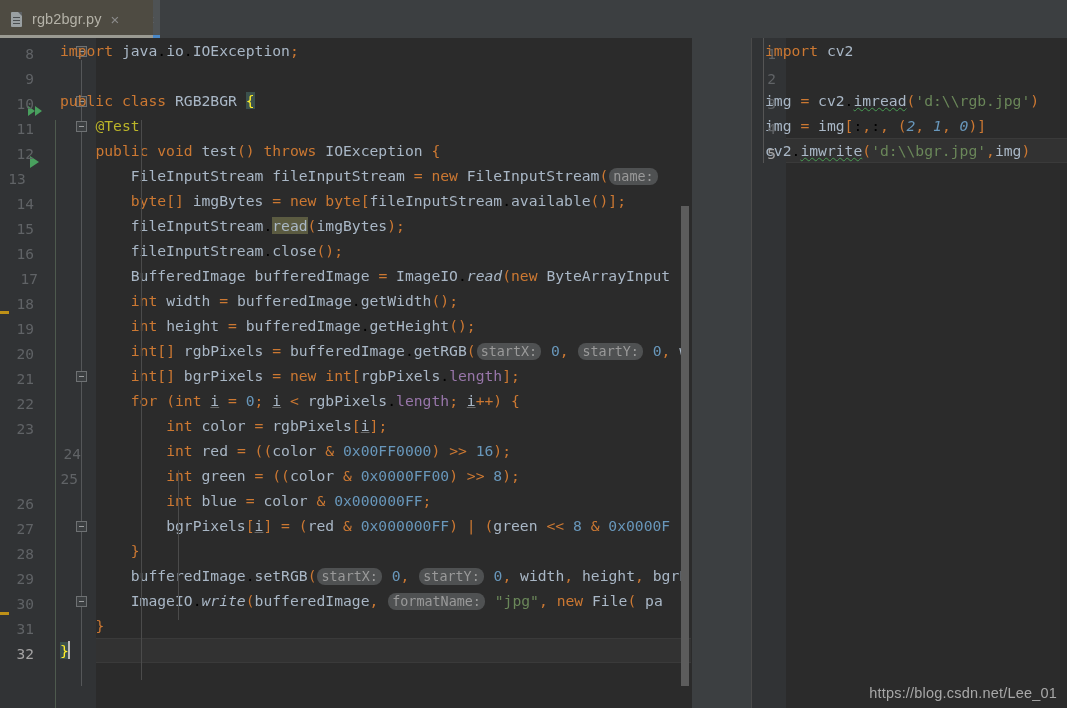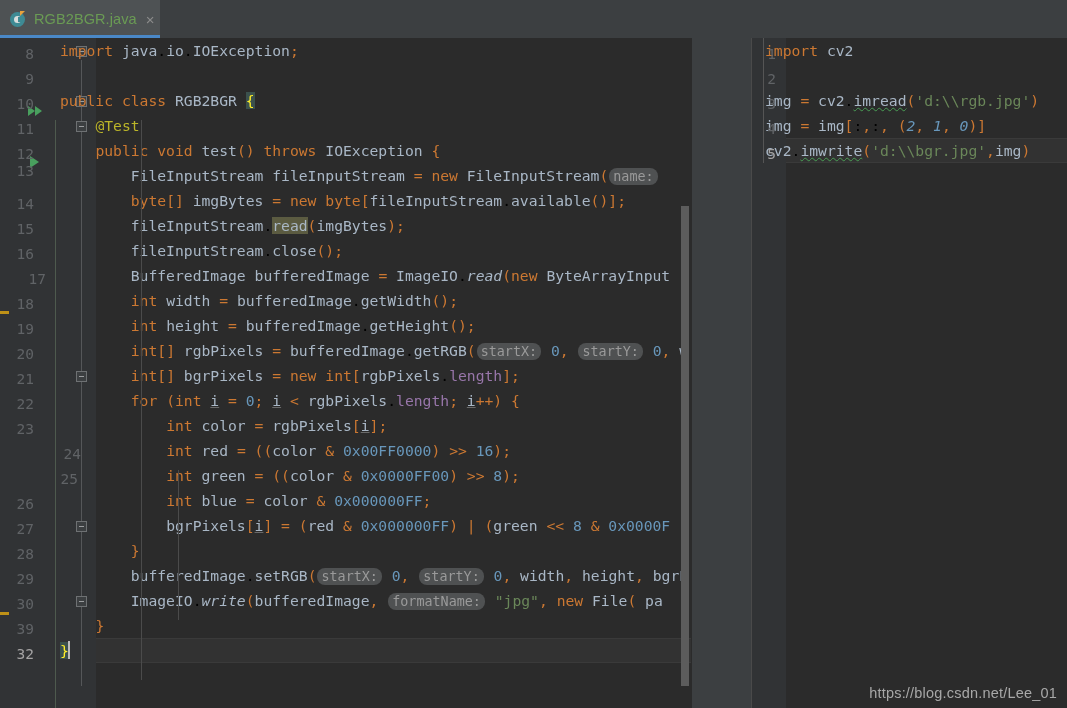--- a/index.html
+++ b/index.html
@@ -178,20 +178,32 @@
         <span class="disc"></span>
           <span class="inner"></span>
           <span class="cut"></span>
           <span class="spark"></span>
       </span>
       <span class="tname">RGB2BGR.java</span>
       <span class="tclose">×</span>
       <span class="tab-underline"></span>
     </div>
 
+    <div class="tab py" style="width:153px;">
+      <span class="ic-py">
+        <span class="sheet"></span>
+          <span class="fold"></span>
+        <span class="ln" style="top:6px;"></span>
+          <span class="ln" style="top:9px;"></span>
+        <span class="ln" style="top:12px;"></span>
+      </span>
+      <span class="tname">rgb2bgr.py</span>
+      <span class="tclose">×</span>
+      <span class="tab-underline"></span>
+    </div>
   </div>
 
   <div class="editor" id="left-editor">
 
     <div class="curline" style="top:600px;"></div>
 
     <div class="gutter">
       <div class="gut-line" style="left:55px; top:82px; height:588px;"></div>
       <div class="fold-rail" style="left:81px; top:22px; height:626px;"></div>
 
@@ -211,39 +223,39 @@
       </div>
     </div>
 
     <div class="code" id="left-code"><div class="cline" style="top: 0px;"><span class="kw">import</span> <span class="id">java</span>.<span class="id">io</span>.<span class="id">IOException</span><span class="kw">;</span></div><div class="cline" style="top: 25px;"></div><div class="cline" style="top: 50px;"><span class="kw">public</span> <span class="kw">class</span> <span class="id">RGB2BGR</span> <span class="bracehl">{</span></div><div class="cline" style="top: 75px;">    <span class="ann">@</span><span class="ann">Test</span></div><div class="cline" style="top: 100px;">    <span class="kw">public</span> <span class="kw">void</span> <span class="id">test</span><span class="kw">(</span><span class="kw">)</span> <span class="kw">throws</span> <span class="id">IOException</span> <span class="kw">{</span></div><div class="cline" style="top: 125px;">        <span class="id">FileInputStream</span> <span class="id">fileInputStream</span> <span class="kw">=</span> <span class="kw">new</span> <span class="id">FileInputStream</span><span class="kw">(</span><span class="hintchip">name:</span></div><div class="cline" style="top: 150px;">        <span class="kw">byte</span><span class="kw">[</span><span class="kw">]</span> <span class="id">imgBytes</span> <span class="kw">=</span> <span class="kw">new</span> <span class="kw">byte</span><span class="kw">[</span><span class="id">fileInputStream</span>.<span class="id">available</span><span class="kw">(</span><span class="kw">)</span><span class="kw">]</span><span class="kw">;</span></div><div class="cline" style="top: 175px;">        <span class="id">fileInputStream</span>.<span class="id usagehl">read</span><span class="kw">(</span><span class="id">imgBytes</span><span class="kw">)</span><span class="kw">;</span></div><div class="cline" style="top: 200px;">        <span class="id">fileInputStream</span>.<span class="id">close</span><span class="kw">(</span><span class="kw">)</span><span class="kw">;</span></div><div class="cline" style="top: 225px;">        <span class="id">BufferedImage</span> <span class="id">bufferedImage</span> <span class="kw">=</span> <span class="id">ImageIO</span>.<span class="id em">read</span><span class="kw">(</span><span class="kw">new</span> <span class="id">ByteArrayInput</span></div><div class="cline" style="top: 250px;">        <span class="kw">int</span> <span class="id">width</span> <span class="kw">=</span> <span class="id">bufferedImage</span>.<span class="id">getWidth</span><span class="kw">(</span><span class="kw">)</span><span class="kw">;</span></div><div class="cline" style="top: 275px;">        <span class="kw">int</span> <span class="id">height</span> <span class="kw">=</span> <span class="id">bufferedImage</span>.<span class="id">getHeight</span><span class="kw">(</span><span class="kw">)</span><span class="kw">;</span></div><div class="cline" style="top: 300px;">        <span class="kw">int</span><span class="kw">[</span><span class="kw">]</span> <span class="id">rgbPixels</span> <span class="kw">=</span> <span class="id">bufferedImage</span>.<span class="id">getRGB</span><span class="kw">(</span><span class="hintchip">startX:</span> <span class="num">0</span><span class="kw">,</span> <span class="hintchip">startY:</span> <span class="num">0</span><span class="kw">,</span> <span class="id">w</span></div><div class="cline" style="top: 325px;">        <span class="kw">int</span><span class="kw">[</span><span class="kw">]</span> <span class="id">bgrPixels</span> <span class="kw">=</span> <span class="kw">new</span> <span class="kw">int</span><span class="kw">[</span><span class="id">rgbPixels</span>.<span class="fld">length</span><span class="kw">]</span><span class="kw">;</span></div><div class="cline" style="top: 350px;">        <span class="kw">for</span> <span class="kw">(</span><span class="kw">int</span> <span class="id und">i</span> <span class="kw">=</span> <span class="num">0</span><span class="kw">;</span> <span class="id und">i</span> <span class="kw">&lt;</span> <span class="id">rgbPixels</span>.<span class="fld">length</span><span class="kw">;</span> <span class="id und">i</span><span class="kw">+</span><span class="kw">+</span><span class="kw">)</span> <span class="kw">{</span></div><div class="cline" style="top: 375px;">            <span class="kw">int</span> <span class="id">color</span> <span class="kw">=</span> <span class="id">rgbPixels</span><span class="kw">[</span><span class="id und">i</span><span class="kw">]</span><span class="kw">;</span></div><div class="cline" style="top: 400px;">            <span class="kw">int</span> <span class="id">red</span> <span class="kw">=</span> <span class="kw">(</span><span class="kw">(</span><span class="id">color</span> <span class="kw">&amp;</span> <span class="num">0x00FF0000</span><span class="kw">)</span> <span class="kw">&gt;</span><span class="kw">&gt;</span> <span class="num">16</span><span class="kw">)</span><span class="kw">;</span></div><div class="cline" style="top: 425px;">            <span class="kw">int</span> <span class="id">green</span> <span class="kw">=</span> <span class="kw">(</span><span class="kw">(</span><span class="id">color</span> <span class="kw">&amp;</span> <span class="num">0x0000FF00</span><span class="kw">)</span> <span class="kw">&gt;</span><span class="kw">&gt;</span> <span class="num">8</span><span class="kw">)</span><span class="kw">;</span></div><div class="cline" style="top: 450px;">            <span class="kw">int</span> <span class="id">blue</span> <span class="kw">=</span> <span class="id">color</span> <span class="kw">&amp;</span> <span class="num">0x000000FF</span><span class="kw">;</span></div><div class="cline" style="top: 475px;">            <span class="id">bgrPixels</span><span class="kw">[</span><span class="id und">i</span><span class="kw">]</span> <span class="kw">=</span> <span class="kw">(</span><span class="id">red</span> <span class="kw">&amp;</span> <span class="num">0x000000FF</span><span class="kw">)</span> <span class="kw">|</span> <span class="kw">(</span><span class="id">green</span> <span class="kw">&lt;</span><span class="kw">&lt;</span> <span class="num">8</span> <span class="kw">&amp;</span> <span class="num">0x0000F</span></div><div class="cline" style="top: 500px;">        <span class="kw">}</span></div><div class="cline" style="top: 525px;">        <span class="id">bufferedImage</span>.<span class="id">setRGB</span><span class="kw">(</span><span class="hintchip">startX:</span> <span class="num">0</span><span class="kw">,</span> <span class="hintchip">startY:</span> <span class="num">0</span><span class="kw">,</span> <span class="id">width</span><span class="kw">,</span> <span class="id">height</span><span class="kw">,</span> <span class="id">bgrP</span></div><div class="cline" style="top: 550px;">        <span class="id">ImageIO</span>.<span class="id em">write</span><span class="kw">(</span><span class="id">bufferedImage</span><span class="kw">,</span> <span class="hintchip">formatName:</span> <span class="str">"jpg"</span><span class="kw">,</span> <span class="kw">new</span> <span class="id">File</span><span class="kw">(</span> <span class="id">pa</span></div><div class="cline" style="top: 575px;">    <span class="kw">}</span></div><div class="cline" style="top: 600px;"><span class="bracehl">}</span><span class="caret"></span></div></div>
     <div id="left-gutter-nums">
         <div class="lnum" style="top: 4px; padding-right: 62px; left: 0px; width: 96px;">8</div>
         <div class="lnum" style="top: 29px; padding-right: 62px; left: 0px; width: 96px;">9</div>
         <div class="lnum" style="top: 54px; padding-right: 62px; left: 0px; width: 96px;">10</div>
         <div class="lnum" style="top: 79px; padding-right: 62px; left: 0px; width: 96px;">11</div>
         <div class="lnum" style="top: 104px; padding-right: 62px; left: 0px; width: 96px;">12</div>
-        <div class="lnum" style="top: 121px; padding-right: 62px; left: 0px; width: 96px;">13</div>
+        <div class="lnum" style="top: 129px; padding-right: 62px; left: 0px; width: 96px; text-align: center;">13</div>
         <div class="lnum" style="top: 154px; padding-right: 62px; left: 0px; width: 96px;">14</div>
         <div class="lnum" style="top: 179px; padding-right: 62px; left: 0px; width: 96px;">15</div>
         <div class="lnum" style="top: 204px; padding-right: 62px; left: 0px; width: 96px;">16</div>
-        <div class="lnum" style="top: 229px; padding-right: 62px; left: 12px; width: 96px; text-align: right;">17</div>
+        <div class="lnum" style="top: 229px; padding-right: 62px; left: 4px; width: 96px; text-align: right;">17</div>
         <div class="lnum" style="top: 254px; padding-right: 62px; left: 0px; width: 96px;">18</div>
         <div class="lnum" style="top: 279px; padding-right: 62px; left: 0px; width: 96px;">19</div>
         <div class="lnum" style="top: 304px; padding-right: 62px; left: 0px; width: 96px;">20</div>
         <div class="lnum" style="top: 329px; padding-right: 62px; left: 0px; width: 96px;">21</div>
         <div class="lnum" style="top: 354px; padding-right: 62px; left: 0px; width: 96px;">22</div>
         <div class="lnum" style="top: 379px; padding-right: 62px; left: 0px; width: 96px;">23</div>
         <div class="lnum" style="top: 404px; padding-right: 62px; left: 0px; width: 96px; margin-left: 47px;">24</div>
         <div class="lnum" style="top: 429px; padding-right: 62px; left: 0px; width: 96px; margin-left: 44px;">25</div>
         <div class="lnum" style="top: 454px; padding-right: 62px; left: 0px; width: 96px;">26</div>
         <div class="lnum" style="top: 479px; padding-right: 62px; left: 0px; width: 96px;">27</div>
         <div class="lnum" style="top: 504px; padding-right: 62px; left: 0px; width: 96px;">28</div>
         <div class="lnum" style="top: 529px; padding-right: 62px; left: 0px; width: 96px;">29</div>
         <div class="lnum" style="top: 554px; padding-right: 62px; left: 0px; width: 96px;">30</div>
-        <div class="lnum" style="top: 579px; padding-right: 62px; left: 0px; width: 96px;">39</div>
+        <div class="lnum" style="top: 579px; padding-right: 62px; left: 0px; width: 96px;">31</div>
         <div class="lnum current" style="top: 604px; padding-right: 62px; left: 0px; width: 96px;">32</div>
       </div>
 
     <div class="iguide" style="left:141px; top:82px; height:560px;"></div>
     <div class="iguide" style="left:178px; top:432px; height:150px;"></div>
 
     <div class="vthumb" style="right:2px; top:168px; height:480px;"></div>
   </div>
 
   <div id="left-markup">

